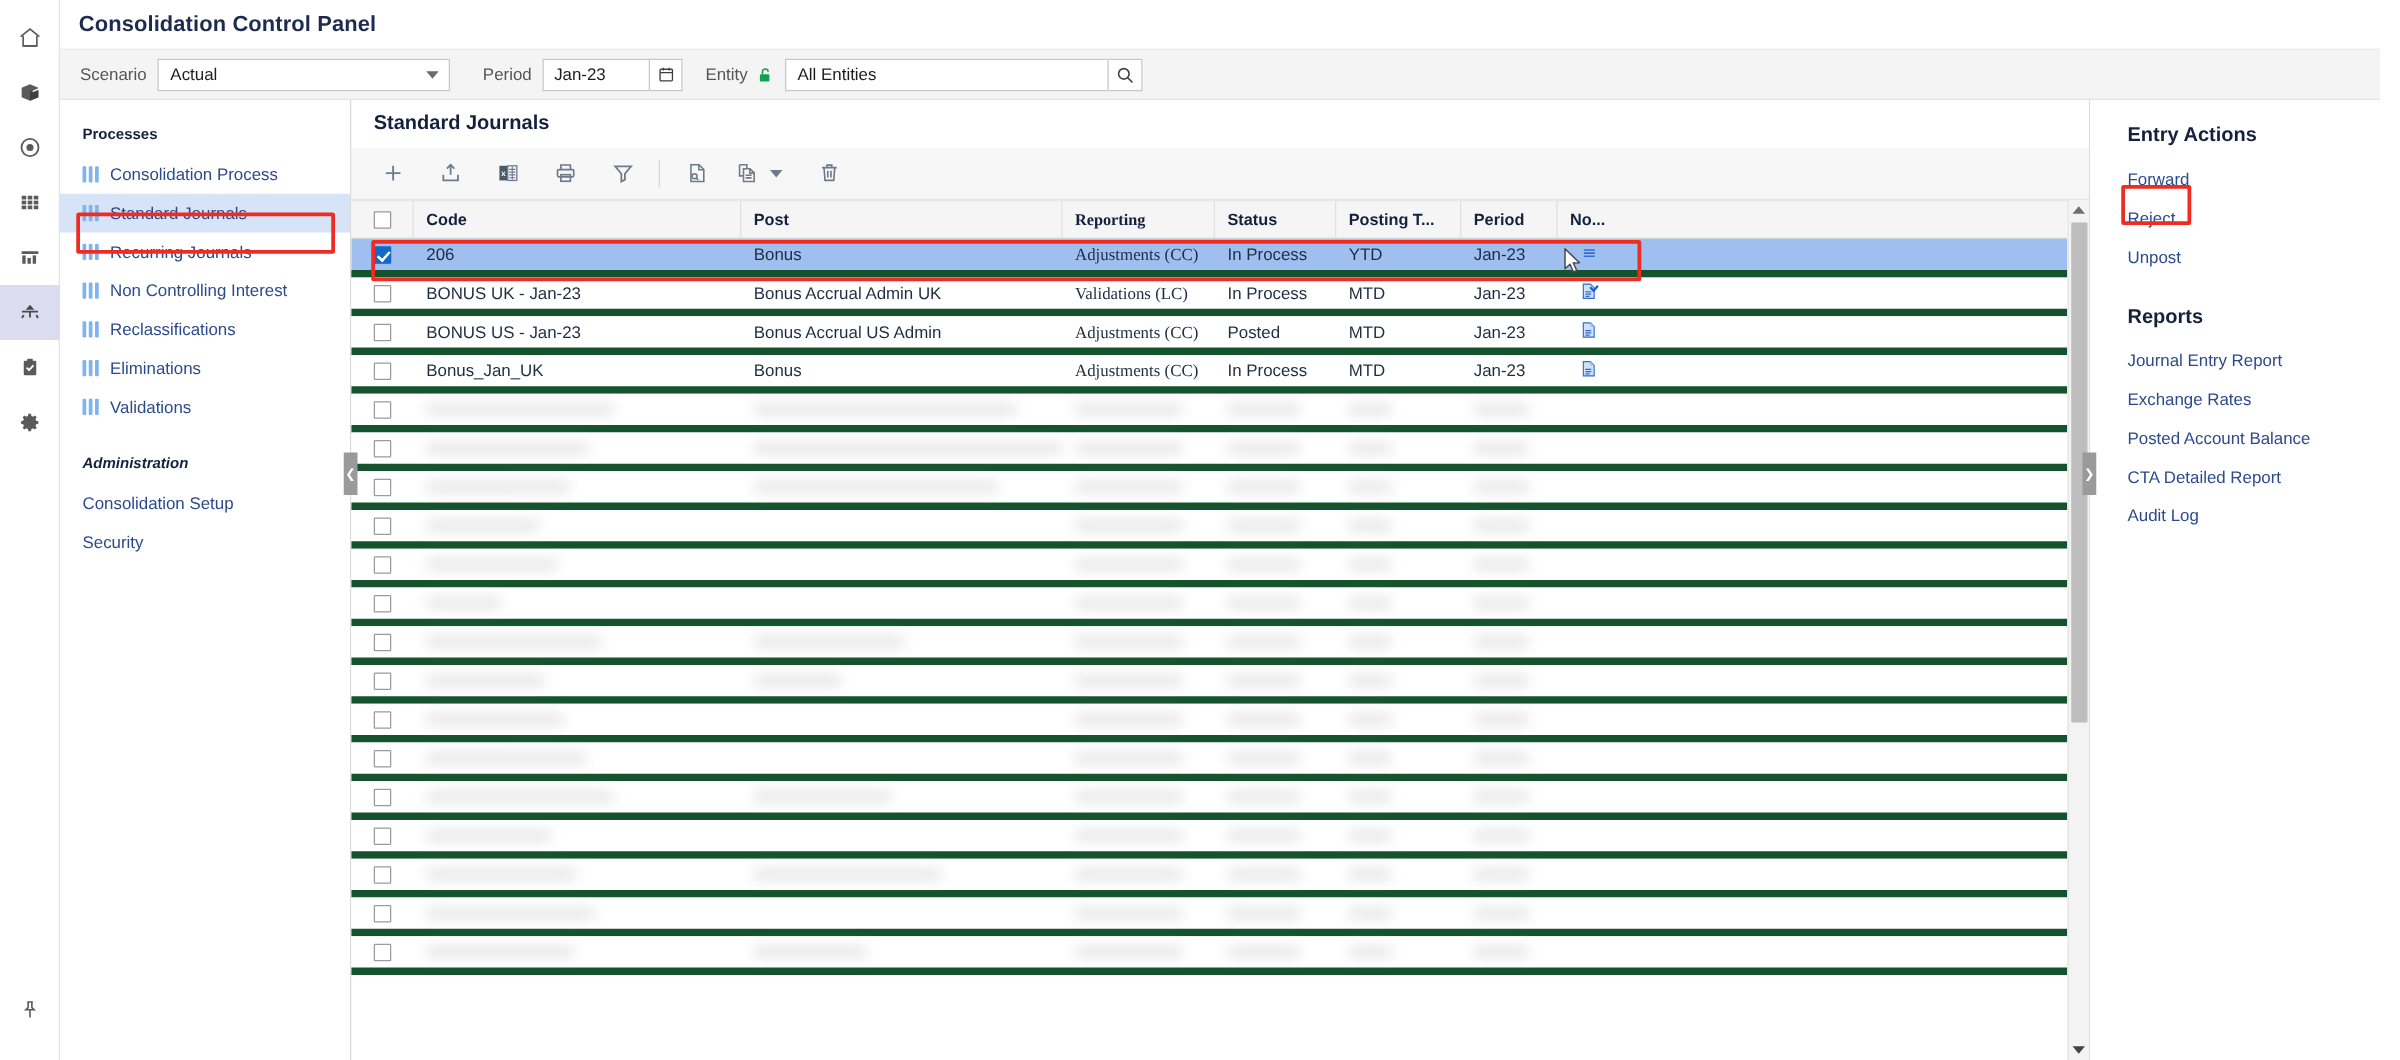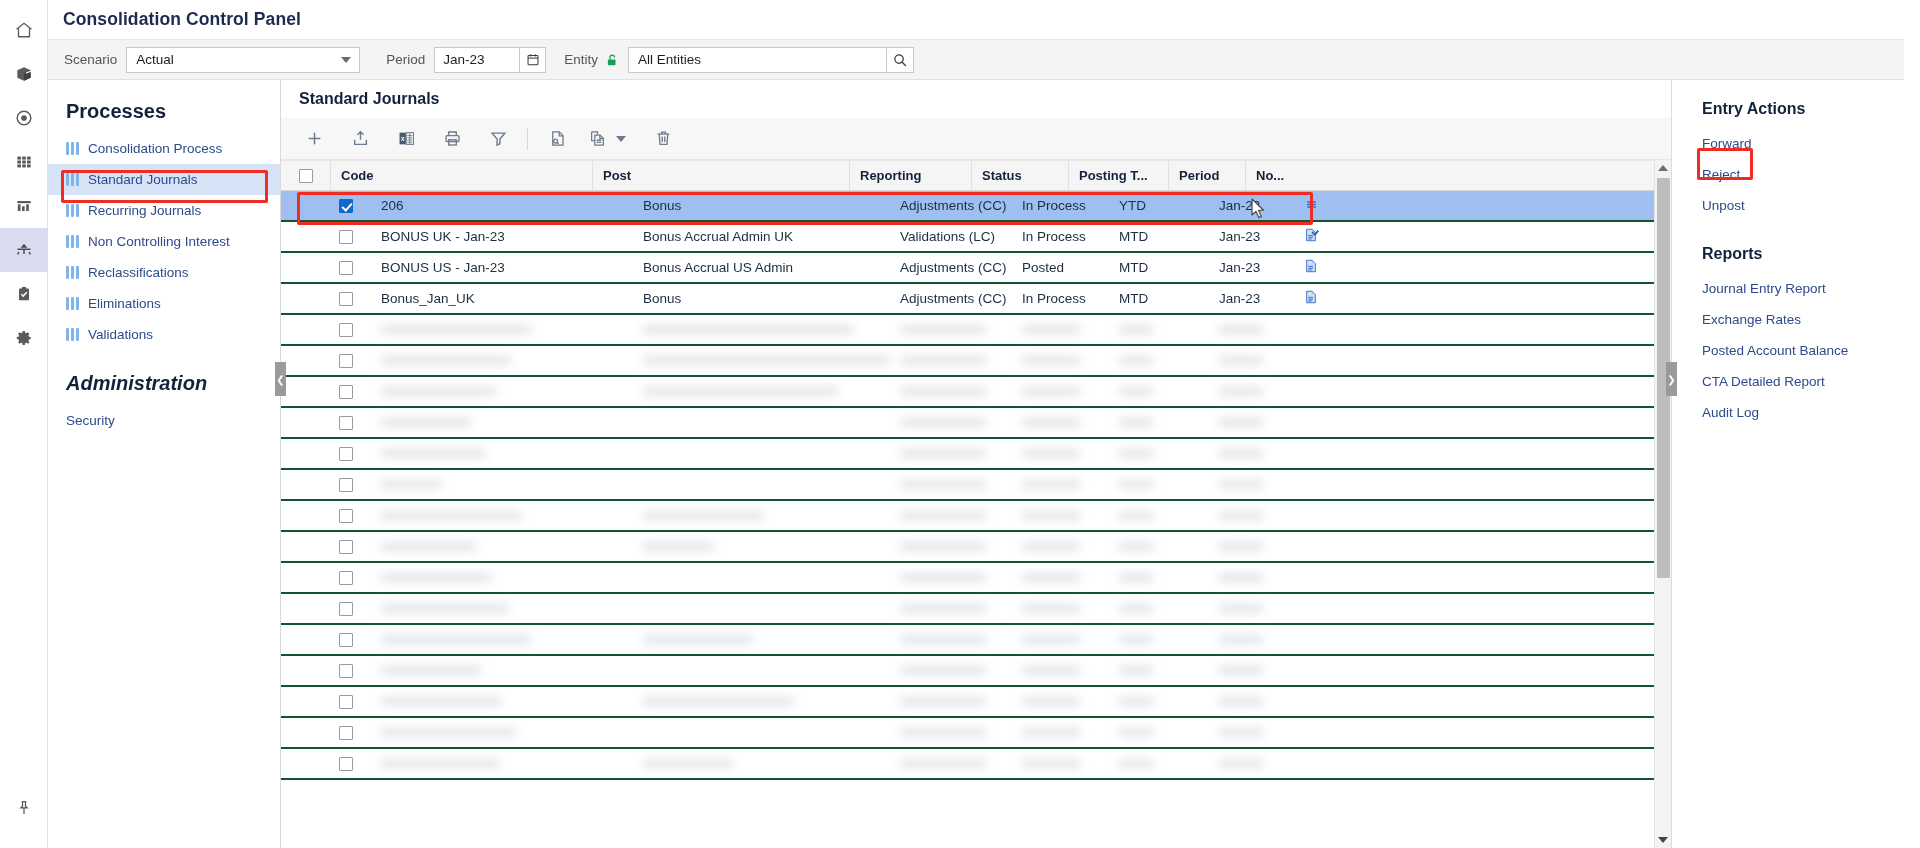--- a/index.html
+++ b/index.html
@@ -119,21 +119,21 @@
 
   
   .sidebar {
     width: 233px; flex: 0 0 233px;
     background: #ffffff;
     border-right: 1px solid #dadada;
     padding: 14px 0 0 0;
     position: relative;
   }
   .side-heading {
-    font-size: 20px; font-weight: bold; color: #14213d;
+    font-size: 12px; font-weight: bold; color: #14213d;
     padding: 6px 0 10px 18px;
   }
   .side-heading.second { padding-top: 22px; font-style: italic; }
   .side-item {
     height: 31px;
     display: flex; align-items: center;
     padding-left: 18px;
     font-size: 13.5px;
     color: #2c4a8c;
     cursor: pointer;
@@ -221,36 +221,35 @@
   }
   .th {
     display: flex; align-items: center;
     font-size: 13px; font-weight: bold; color: #14213d;
     border-right: 1px solid #e0e0e0;
     padding-left: 10px;
     overflow: hidden; white-space: nowrap;
   }
   .tr {
     display: flex; height: 31px; min-height: 31px;
-    border-bottom: 2px solid #14532d;
+    border-bottom: 6px solid #14532d;
     background: #ffffff;
     cursor: pointer;
-    padding-left: 40px;
   }
   .tr.selected { background: #9ebff0; }
   .td {
     display: flex; align-items: center;
     font-size: 13.5px; color: #1e2d42;
     padding-left: 10px;
     overflow: hidden; white-space: nowrap;
   }
   .c-check { width: 50px; flex: 0 0 50px; justify-content: center; padding-left: 0; }
   .c-code { width: 262px; flex: 0 0 262px; }
   .c-name { width: 257px; flex: 0 0 257px; }
-  .c-rep  { width: 122px; flex: 0 0 122px; }
+  .c-rep  { width: 122px; flex: 0 0 122px; font-family: Liberation Serif, serif; }
   .c-stat { width: 97px; flex: 0 0 97px; }
   .c-post { width: 100px; flex: 0 0 100px; }
   .c-per  { width: 77px; flex: 0 0 77px; }
   .c-note { width: 50px; flex: 0 0 50px; }
 
   .cb {
     width: 14px; height: 14px;
     border: 1px solid #9b9b9b; background: #fff; border-radius: 1px;
     display: inline-block;
   }
@@ -500,20 +499,23 @@
           <span class="bars">
               <i></i>
               <i></i>
               <i></i>
             </span>
           <span>Validations</span>
         </div>
 
         <div class="side-heading second">Administration</div>
         <div class="side-item plain">
+          <span>Consolidation Setup</span>
+        </div>
+        <div class="side-item plain">
           <span>Security</span>
         </div>
 
         <div class="hl-box" style="left:13px; top:90px; width:207px; height:33px;"></div>
 
         <div class="collapse-handle" style="right:-6px; top:282px;">❮</div>
       </div>
 
       <div class="content">
         <div class="content-head">

